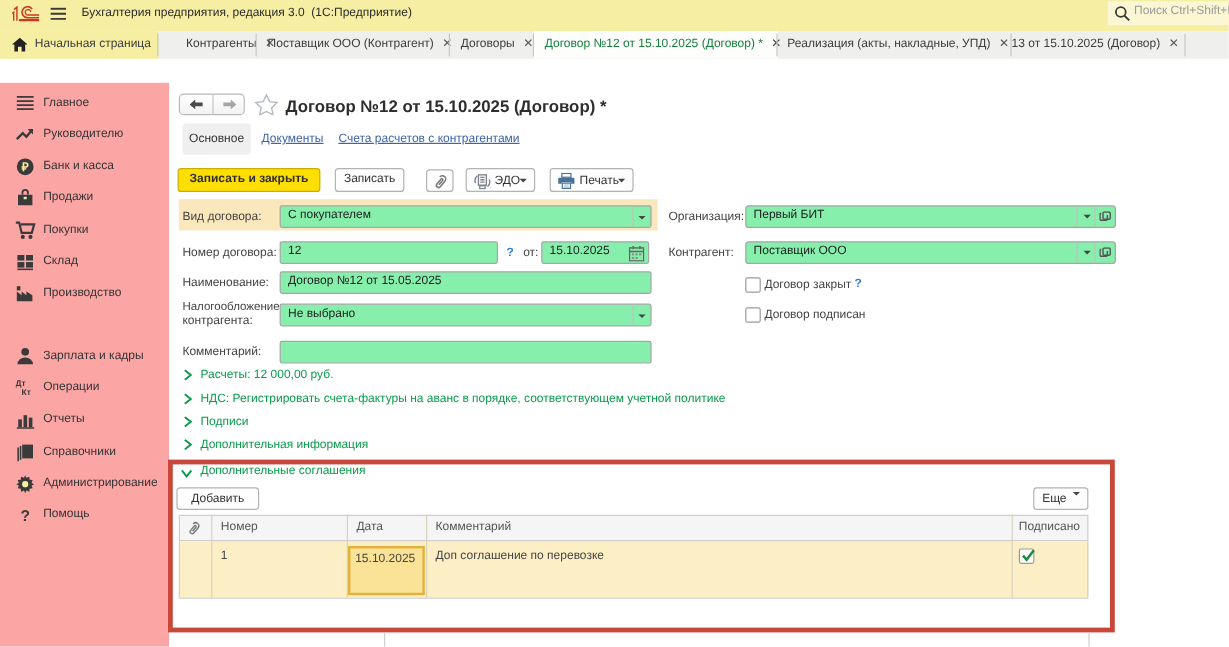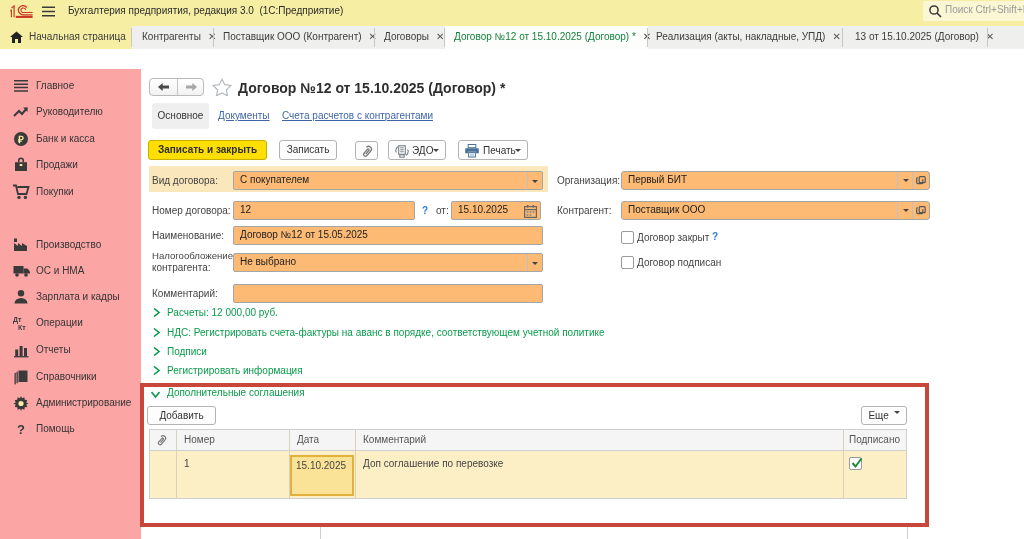--- a/index.html
+++ b/index.html
@@ -28,21 +28,21 @@
 
 #side { position:absolute; left:0; top:69px; width:141px; height:470px; background:#fca5a5; }
 .sitem { position:absolute; left:0; width:141px; height:26px; }
 .sitem .lbl { position:absolute; left:36px; top:6px; color:#343434; font-size:10px; white-space:nowrap; }
 .sitem svg { position:absolute; left:13px; top:4px; }
 
 
 #content { position:absolute; left:141px; top:69px; width:883px; height:470px; background:#fff; }
 
 .btn { position:absolute; background:#fdfdfd; border:1px solid #b3b3b3; border-radius:3px; font-size:10px; color:#333; text-align:center; }
-.field { position:absolute; background:#fdba74; border:1px solid #a6a6a6; border-radius:2px; font-size:10px; color:#222;text-align:right; }
+.field { position:absolute; background:#86efac; border:1px solid #a6a6a6; border-radius:2px; font-size:10px; color:#222;text-align:right; }
 .field .val { position:absolute; left:6px; top:2px; white-space:nowrap; }
 .combo-arrow { position:absolute; right:0; top:0; width:15px; height:100%; border-left:1px solid #c0c0c0; }
 .combo-arrow:after { content:""; position:absolute; left:4px; top:8px; border:3.5px solid transparent; border-top-color:#444; }
 .lab { position:absolute; font-size:10px; color:#444; white-space:nowrap; }
 .greenrow { position:absolute; color:#0a9b4b; font-size:10px; white-space:nowrap; }
 </style>
 </head>
 <body>
 <div id="app">
   <div id="topbar"></div>
@@ -68,32 +68,32 @@
       </svg>
     <div class="ph">Поиск Ctrl+Shift+F</div>
   </div>
   <div id="tabs">
     <div class="tab" style="left:0;width:132px;background:#f6eea3">
       <svg class="abs" style="left:10px;top:5px" width="13" height="13" viewBox="0 0 13 13">
           <path d="M6.5,0.5 L13,6 L11,6 L11,12 L8,12 L8,8 L5,8 L5,12 L2,12 L2,6 L0,6 Z" fill="#222"></path>
         </svg>
       <span style="margin-left:29px">Начальная страница</span>
     </div>
-    <div class="tab" style="left:132px;width:82px;"><span style="margin-left:10px">Контрагенты</span><span class="x">✕</span></div>
+    <div class="tab" style="left:132px;width:82px;"><span style="margin-left:23px">Контрагенты</span><span class="x">✕</span></div>
     <div class="tsep" style="left:131px"></div>
     <div class="tab" style="left:214px;width:161px;"><span style="margin-left:9px">Поставщик ООО (Контрагент)</span><span class="x">✕</span></div>
     <div class="tsep" style="left:213px"></div>
     <div class="tab" style="left:375px;width:70px;"><span style="margin-left:9px">Договоры</span><span class="x">✕</span></div>
     <div class="tsep" style="left:374px"></div>
     <div class="tab" style="left:445px;width:203px;background:#fdfdfc;color:#15803d"><span style="margin-left:9px">Договор №12 от 15.10.2025 (Договор) *</span><span class="x" style="color:#444">✕</span></div>
     <div class="tsep" style="left:444px"></div>
     <div class="abs" style="left:447px;top:44px;width:199px;height:2px;background:#169a50"></div>
     <div class="tab" style="left:648px;width:195px;"><span style="margin-left:8px">Реализация (акты, накладные, УПД)</span><span class="x">✕</span></div>
     <div class="tsep" style="left:647px"></div>
-    <div class="tab" style="left:843px;width:144px;"><span style="margin-left:12px">13 от 15.10.2025 (Договор)</span><span class="x">✕</span></div>
+    <div class="tab" style="left:843px;width:144px;"><span style="margin-left:0">13 от 15.10.2025 (Договор)</span><span class="x">✕</span></div>
     <div class="tsep" style="left:842px"></div>
     <div class="tsep" style="left:987px"></div>
   </div>
   <div id="side">
     <div class="sitem" style="top:5px">
         <svg width="16" height="16" viewBox="0 0 16 16">
           <g stroke="#3a3a3a" stroke-width="1.5">
             <path d="M1,2.8h14M1,6.2h14M1,9.6h14M1,13h14"></path>
           </g>
         </svg>
@@ -122,35 +122,38 @@
         <span class="lbl">Продажи</span>
       </div>
     <div class="sitem" style="top:111px">
         <svg width="17" height="16" viewBox="0 0 17 16">
           <path d="M0,1.5 h3 l2,8.5 h8.5 l2,-7 h-11" fill="none" stroke="#3a3a3a" stroke-width="1.8"></path>
           <circle cx="6" cy="13.4" r="1.7" fill="#3a3a3a"></circle>
           <circle cx="12.4" cy="13.4" r="1.7" fill="#3a3a3a"></circle>
         </svg>
         <span class="lbl">Покупки</span>
       </div>
+    <div class="sitem" style="top:137px">
+        <svg width="16" height="16" viewBox="0 0 16 16">
+          <g fill="#3a3a3a">
+            <rect x="1.5" y="2.5" width="5.8" height="4.6"></rect>
+            <rect x="8.7" y="2.5" width="5.8" height="4.6"></rect>
+            <rect x="1.5" y="8.4" width="5.8" height="4.6"></rect>
+            <rect x="8.7" y="8.4" width="5.8" height="4.6"></rect>
+            <rect x="1.5" y="13.8" width="13" height="1.3"></rect>
+          </g>
+        </svg>
+        <span class="lbl">Склад</span>
+      </div>
     <div class="sitem" style="top:164px">
         <svg width="16" height="16" viewBox="0 0 16 16">
           <path d="M1,14 V6 l4,3 V6 l4,3 V6 l5,3 V14 z" fill="#3a3a3a"></path>
           <rect x="1" y="1.5" width="3" height="3.5" fill="#3a3a3a"></rect>
         </svg>
         <span class="lbl">Производство</span>
-      </div>
-    <div class="sitem" style="top:190px">
-        <svg width="18" height="16" viewBox="0 0 18 16">
-          <rect x="0.5" y="3" width="10" height="7.5" fill="#3a3a3a"></rect>
-          <path d="M10.5,5.5 h4 l2.5,3 v2 h-6.5 z" fill="#3a3a3a"></path>
-          <circle cx="4" cy="12" r="1.8" fill="#3a3a3a"></circle>
-          <circle cx="13" cy="12" r="1.8" fill="#3a3a3a"></circle>
-        </svg>
-        <span class="lbl">ОС и НМА</span>
       </div>
     <div class="sitem" style="top:216px">
         <svg width="16" height="16" viewBox="0 0 16 16">
           <circle cx="8" cy="4.2" r="3.2" fill="#3a3a3a"></circle>
           <path d="M1.5,14.5 a6.5,5.5 0 0 1 13,0 z" fill="#3a3a3a"></path>
         </svg>
         <span class="lbl">Зарплата и кадры</span>
       </div>
     <div class="sitem" style="top:242px">
         <svg width="18" height="16" viewBox="0 0 18 16">
@@ -331,21 +334,21 @@
       <path d="M2,0.5 L7,4.5 L2,8.5" fill="none" stroke="#0a9b4b" stroke-width="1.6"></path>
     </svg>
   <div class="greenrow" style="left:167px;top:327px">НДС: Регистрировать счета-фактуры на аванс в порядке, соответствующем учетной политике</div>
   <svg class="abs" style="left:152px;top:347px" width="9" height="9" viewBox="0 0 9 9">
       <path d="M2,0.5 L7,4.5 L2,8.5" fill="none" stroke="#0a9b4b" stroke-width="1.6"></path>
     </svg>
   <div class="greenrow" style="left:167px;top:346px">Подписи</div>
   <svg class="abs" style="left:152px;top:366px" width="9" height="9" viewBox="0 0 9 9">
       <path d="M2,0.5 L7,4.5 L2,8.5" fill="none" stroke="#0a9b4b" stroke-width="1.6"></path>
     </svg>
-  <div class="greenrow" style="left:167px;top:365px">Регистрировать информация</div>
+  <div class="greenrow" style="left:167px;top:365px">Дополнительная информация</div>
   <svg class="abs" style="left:151px;top:390px" width="9" height="9" viewBox="0 0 9 9">
       <path d="M0.5,2 L4.5,7 L8.5,2" fill="none" stroke="#0a9b4b" stroke-width="1.6"></path>
     </svg>
   <div class="greenrow" style="left:167px;top:387px">Дополнительные соглашения</div>
 
   <div class="abs" style="left:140px;top:383px;width:789px;height:144px;border:4px solid #c7483a"></div>
 
   <div class="btn" style="left:147px;top:406px;width:69px;height:19px;line-height:17px">Добавить</div>
   <div class="btn" style="left:861px;top:406px;width:46px;height:19px;line-height:17px">Еще <span style="display:inline-block;margin-left:2px;vertical-align:2px;border:3.5px solid transparent;border-top-color:#444"></span></div>
 

